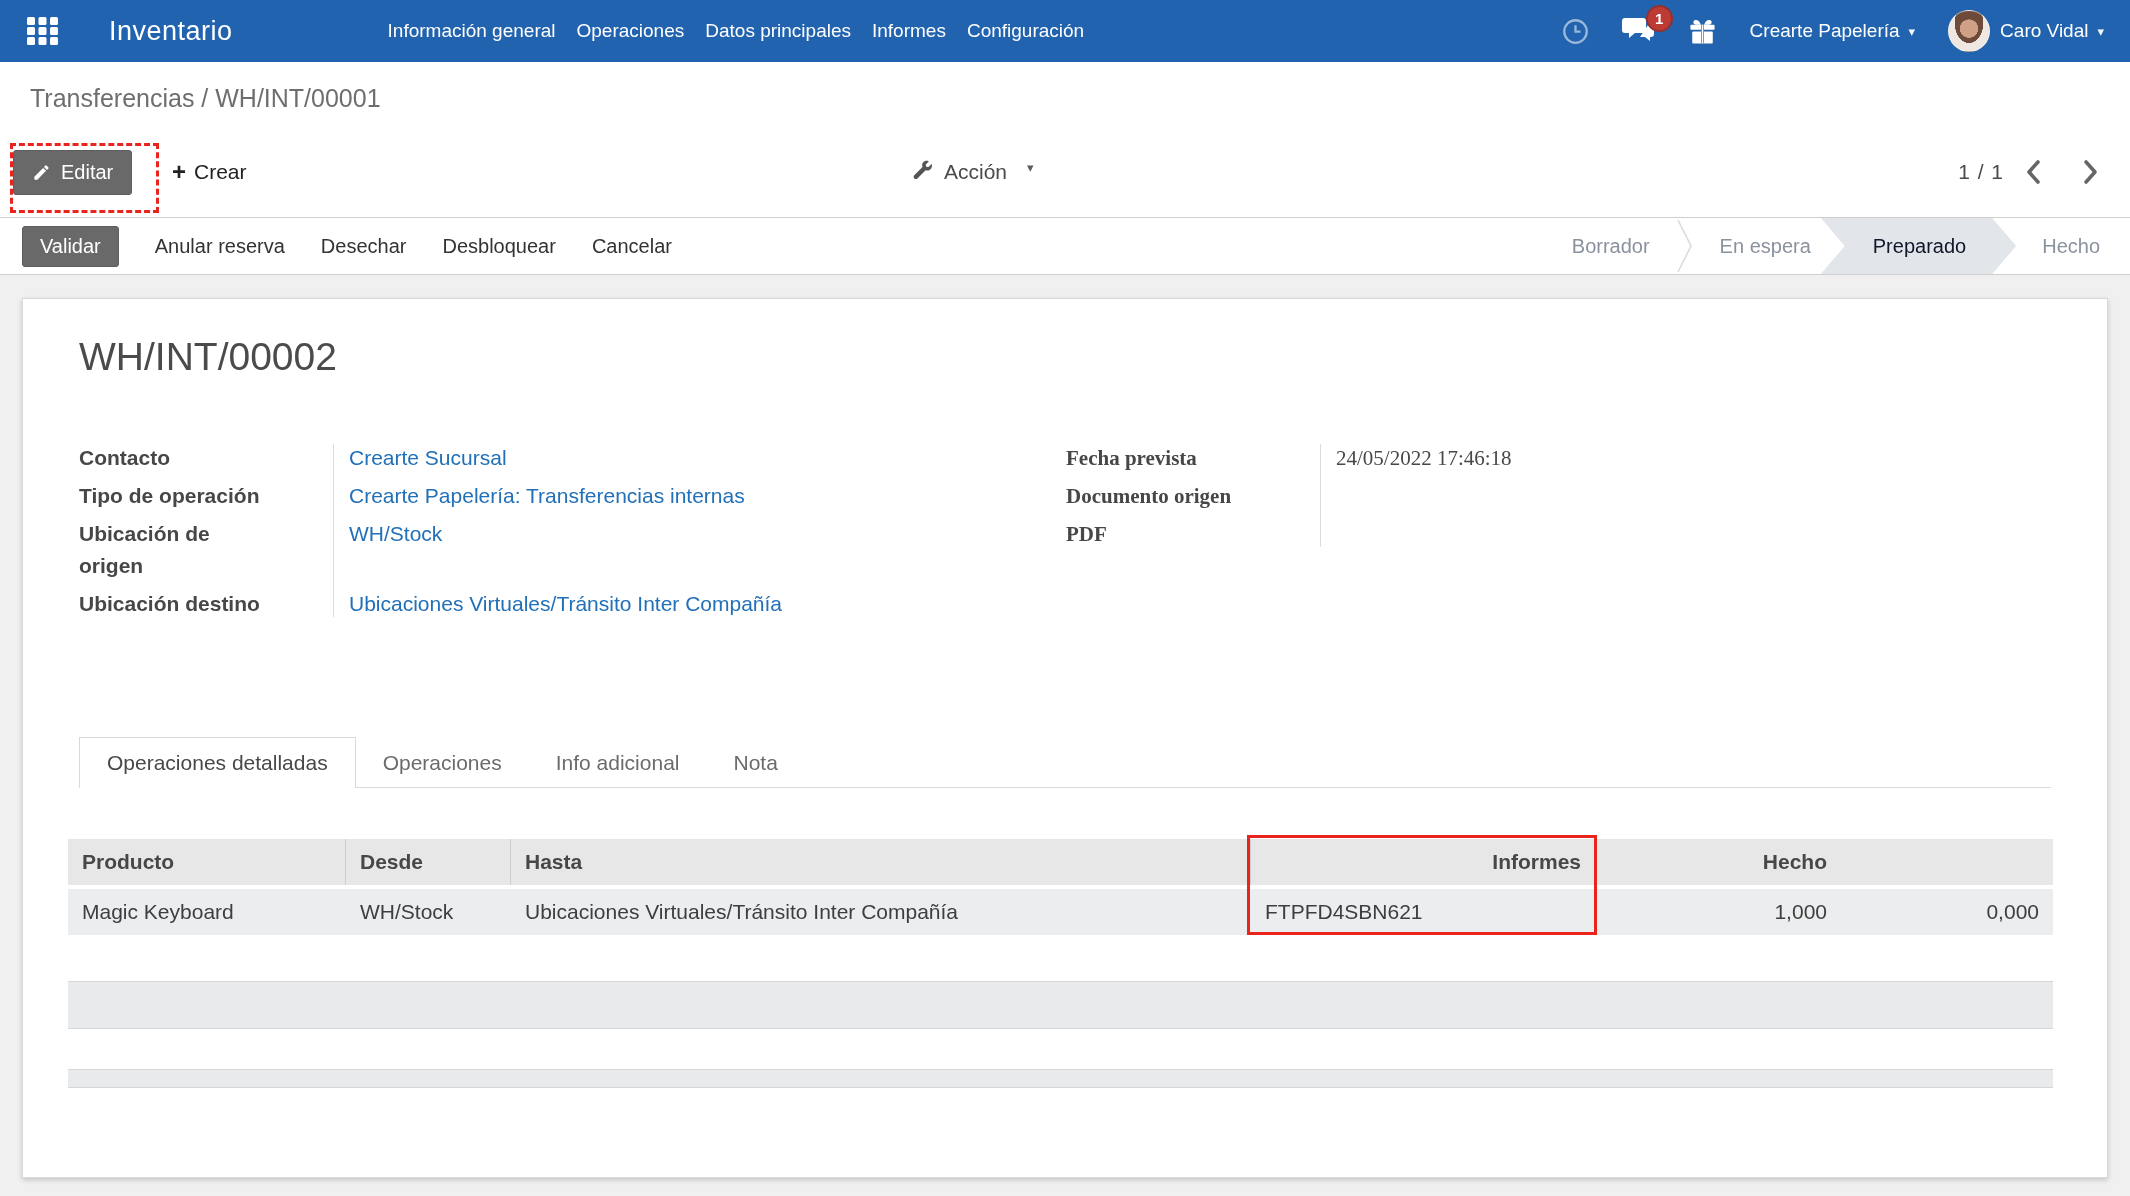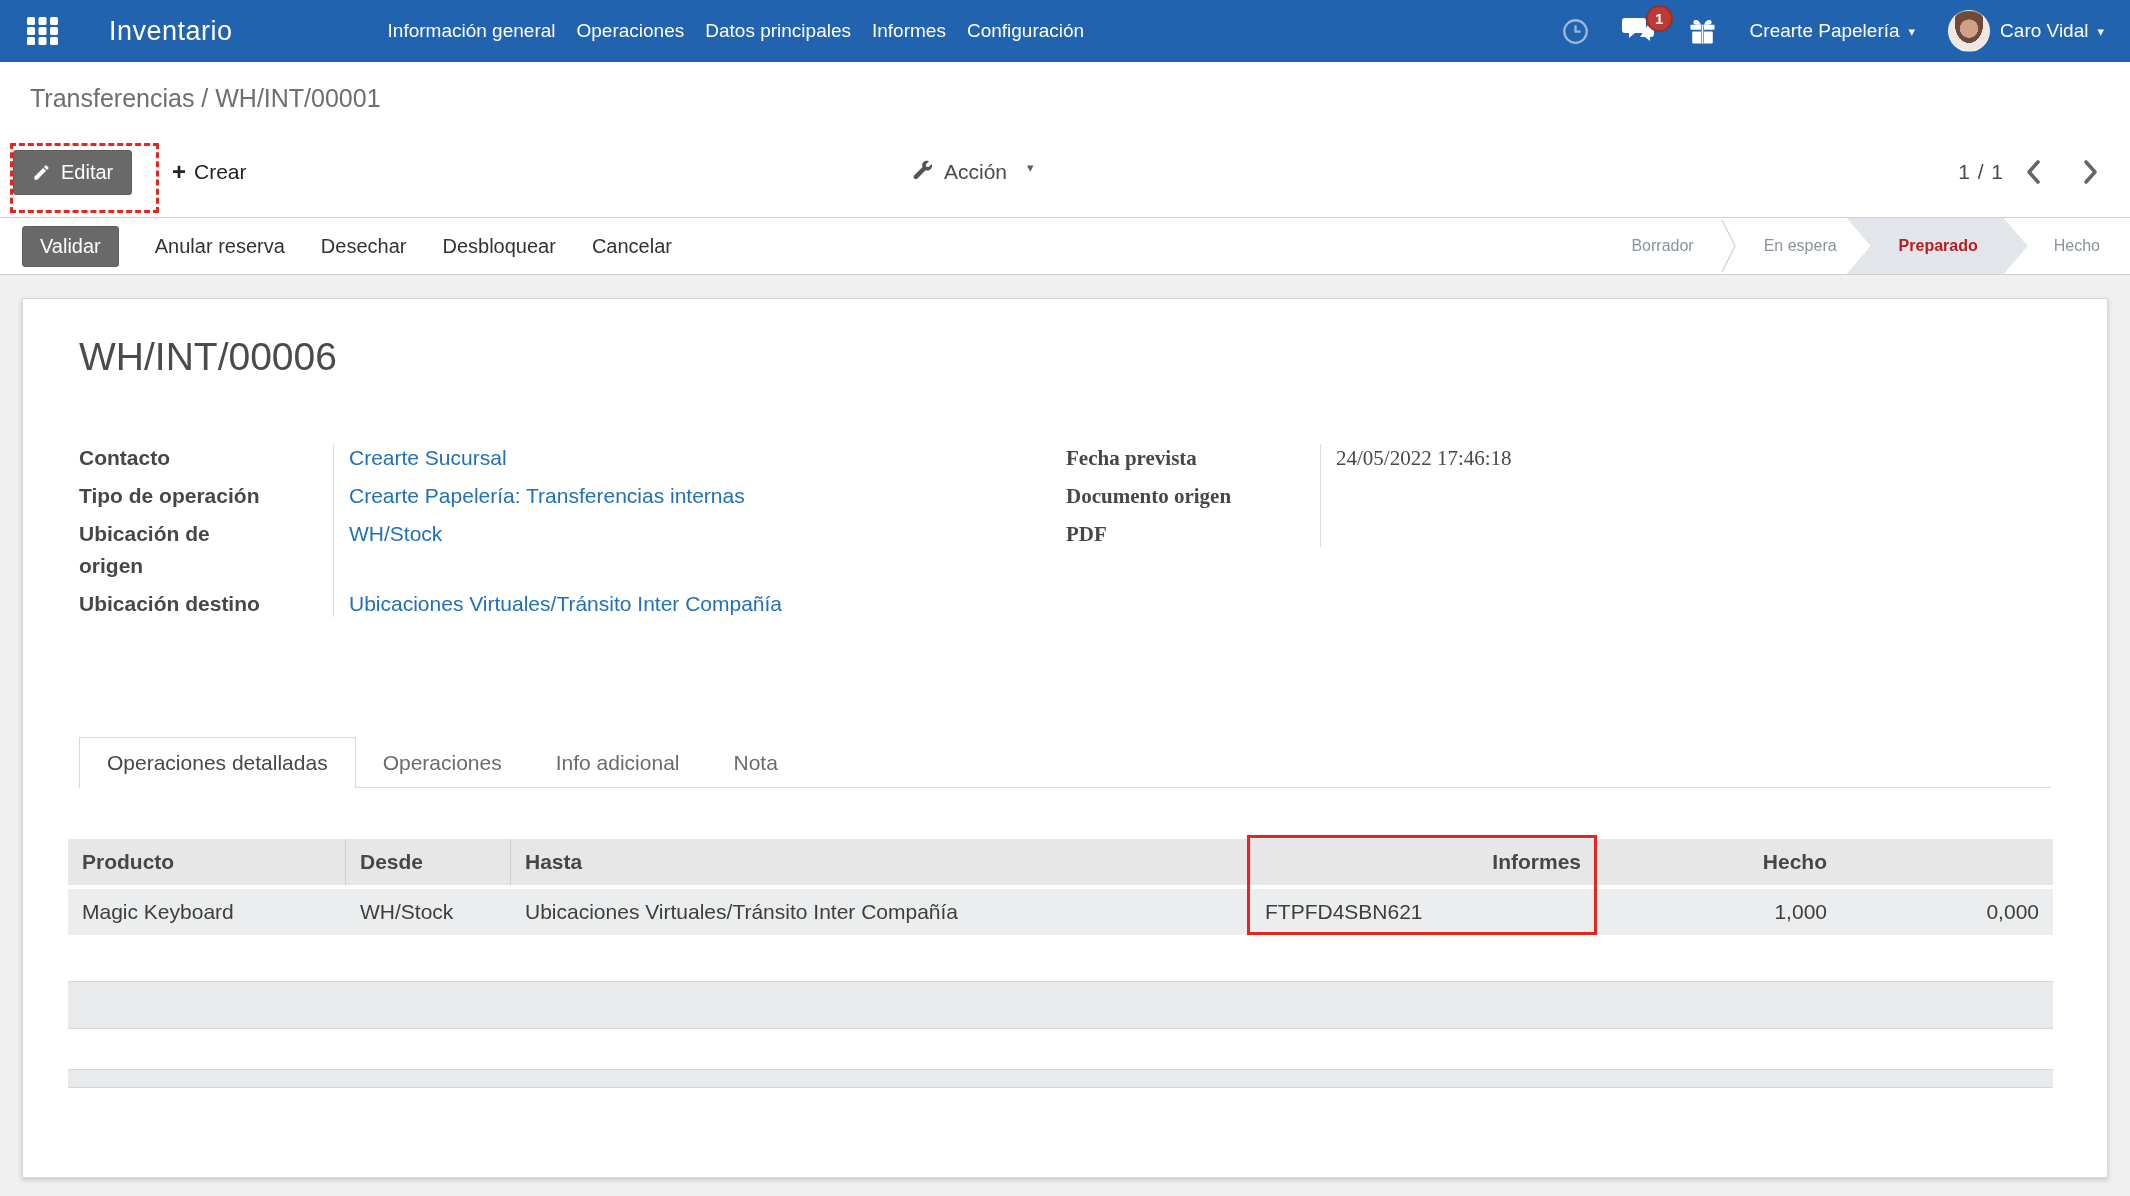--- a/index.html
+++ b/index.html
@@ -63,25 +63,25 @@
   
   .statusbar {
     height:58px; background:#fff; border-top:1px solid #cfcfcf; border-bottom:1px solid #cfcfcf;
     display:flex; align-items:center; padding-left:22px; position:relative;
   }
   .sb-buttons { display:flex; align-items:center; gap:36px; font-size:20px; color:#333; }
   .sb-btn { cursor:pointer; white-space:nowrap; }
   .pipeline { position:absolute; right:4px; top:0; bottom:0; display:flex; align-items:stretch; }
   .stage {
     display:flex; align-items:center; padding:0 26px;
-    font-size:16px; color:#8a929e; cursor:pointer; white-space:nowrap;
+    font-size:20px; color:#8a929e; cursor:pointer; white-space:nowrap;
   }
   .stage-sep { display:flex; align-items:center; }
   .stage-active {
-    background:#e2e5ea; color:#b91c1c; font-weight:bold;
+    background:#e2e5ea; color:#0f172a; font-weight:normal;
     padding:0 50px 0 52px; margin-left:-16px;
     clip-path:polygon(0 0, calc(100% - 24px) 0, 100% 50%, calc(100% - 24px) 100%, 0 100%, 24px 50%);
   }
 
   
   .content { position:relative; height:921px; background:#f0f0f1; }
   .sheet {
     position:absolute; left:22px; top:23px; width:2086px; height:880px;
     background:#fff; border:1px solid #d9d9d9; box-shadow:0 2px 5px rgba(0,0,0,.18);
   }
@@ -256,21 +256,21 @@
         </svg>
     </span>
     <span class="stage">En espera</span>
     <span class="stage stage-active">Preparado</span>
     <span class="stage">Hecho</span>
   </div>
 </div>
 
 <div class="content">
   <div class="sheet">
-    <div class="sheet-title">WH/INT/00006</div>
+    <div class="sheet-title">WH/INT/00002</div>
 
     <div class="fgroup fgroup-left">
       <div class="fsep"></div>
       <div class="frow">
         <div class="flabel">Contacto</div>
         <div class="fvalue"><a>Crearte Sucursal</a></div>
       </div>
       <div class="frow">
         <div class="flabel">Tipo de operación</div>
         <div class="fvalue"><a>Crearte Papelería: Transferencias internas</a></div>

